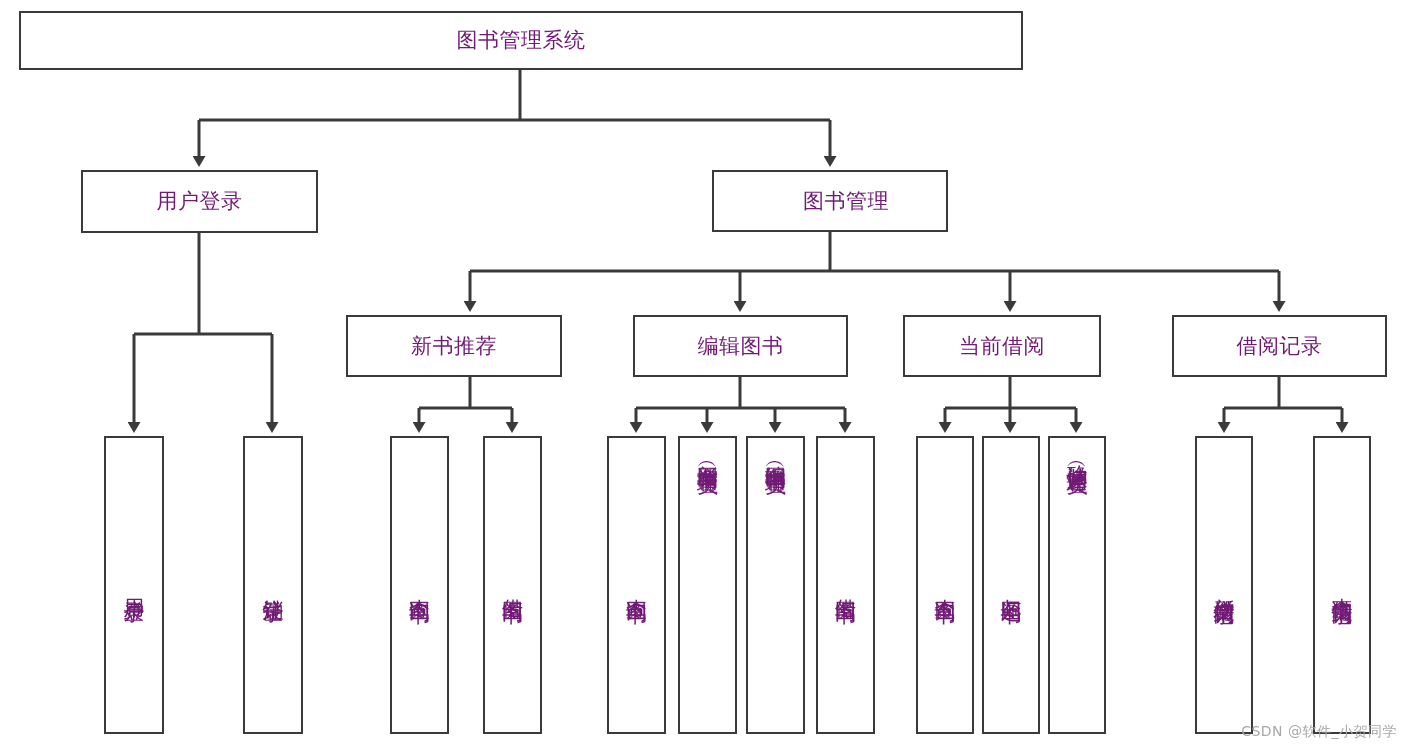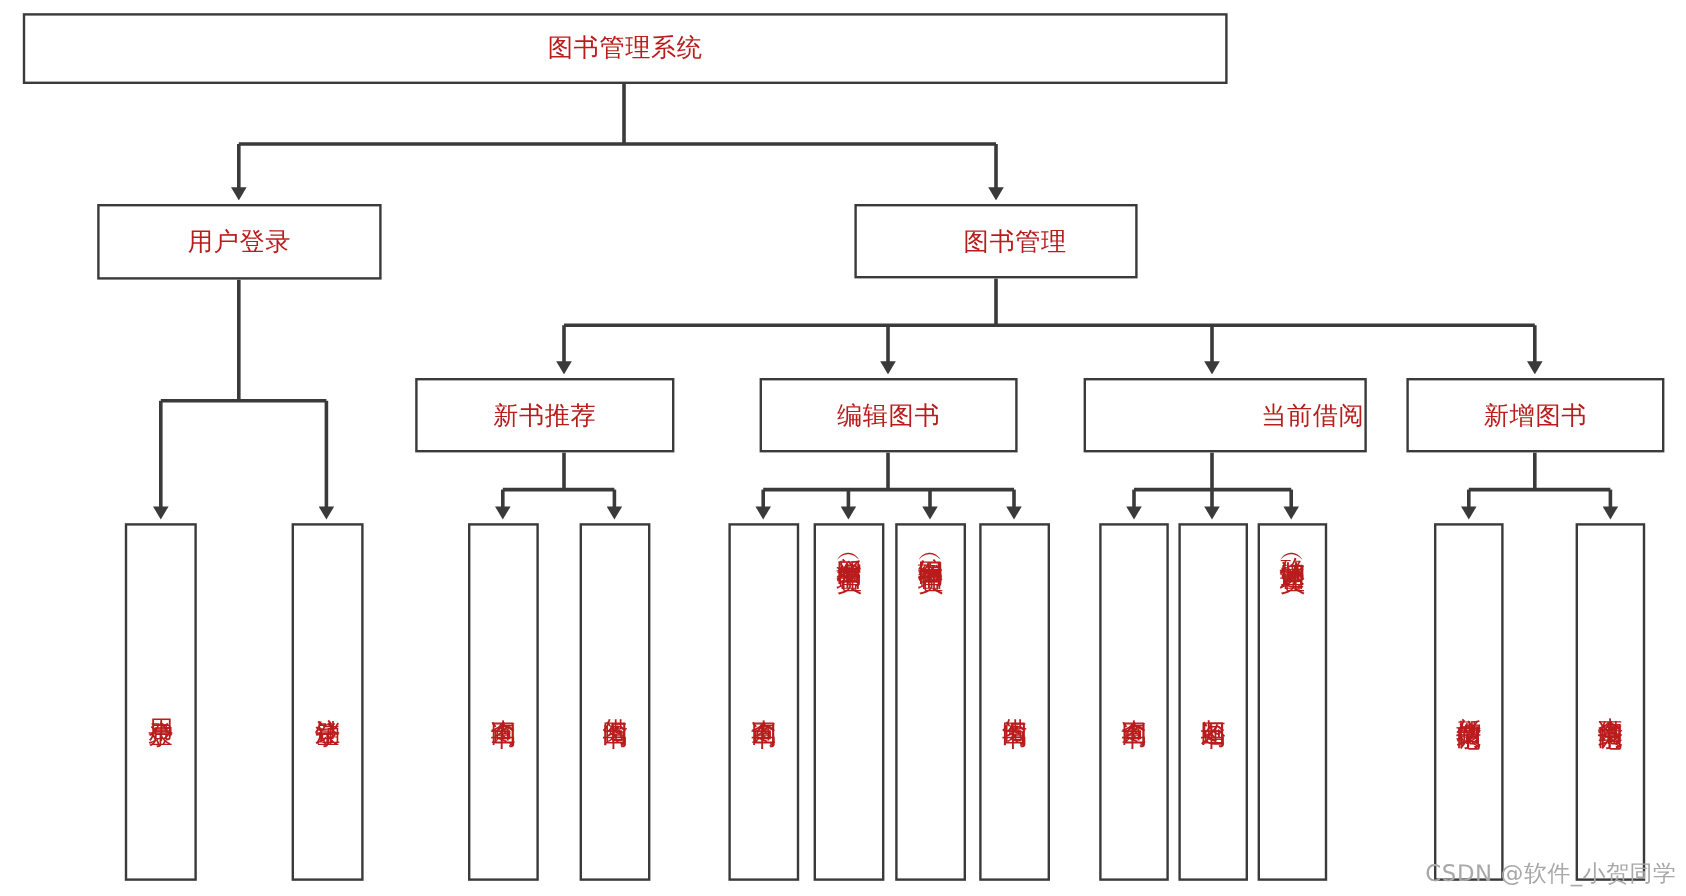--- a/index.html
+++ b/index.html
@@ -26,21 +26,21 @@
     pointer-events: none;
   }
   .node {
     position: absolute;
     box-sizing: border-box;
     border: 2px solid #3a3a3a;
     background: #ffffff;
     display: flex;
     align-items: center;
     justify-content: center;
-    color: #b91c1c;
+    color: #701a75;
   }
   .node .label {
     display: block;
     text-align: center;
     line-height: 1.08;
     letter-spacing: 0.5px;
   }
   .node.horiz .label {
     font-size: 21px;
     writing-mode: horizontal-tb;
@@ -58,21 +58,21 @@
     height: auto;
   }
   .node.vert.centered {
     align-items: center;
     padding-top: 0;
   }
   #watermark {
     position: absolute;
     right: 8px;
     bottom: 6px;
-    font-size: 19px;
+    font-size: 14px;
     color: #a8a8a8;
     white-space: nowrap;
     letter-spacing: 0.5px;
   }
 </style>
 </head>
 <body>
 
 <div id="stage">
 
@@ -136,25 +136,25 @@
   <div class="node horiz" style="left:712px; top:170px; width:236px; height:62px;padding-left:32px;">
     <span class="label">图书管理</span>
   </div>
 
   <div class="node horiz" style="left:346px; top:315px; width:216px; height:62px;">
     <span class="label">新书推荐</span>
   </div>
   <div class="node horiz" style="left:633px; top:315px; width:215px; height:62px;">
     <span class="label">编辑图书</span>
   </div>
-  <div class="node horiz" style="left:903px; top:315px; width:236px; height:62px;justify-content:flex-end;">
+  <div class="node horiz" style="left:903px; top:315px; width:198px; height:62px;">
     <span class="label">当前借阅</span>
   </div>
   <div class="node horiz" style="left:1172px; top:315px; width:215px; height:62px;">
-    <span class="label">新增图书</span>
+    <span class="label">借阅记录</span>
   </div>
 
   <div class="node vert centered" style="left:104px; top:436px; width:60px; height:298px;">
     <span class="label">用户登录</span>
   </div>
   <div class="node vert centered" style="left:243px; top:436px; width:60px; height:298px;">
     <span class="label">注销登录</span>
   </div>
 
   <div class="node vert centered" style="left:390px; top:436px; width:59px; height:298px;">

